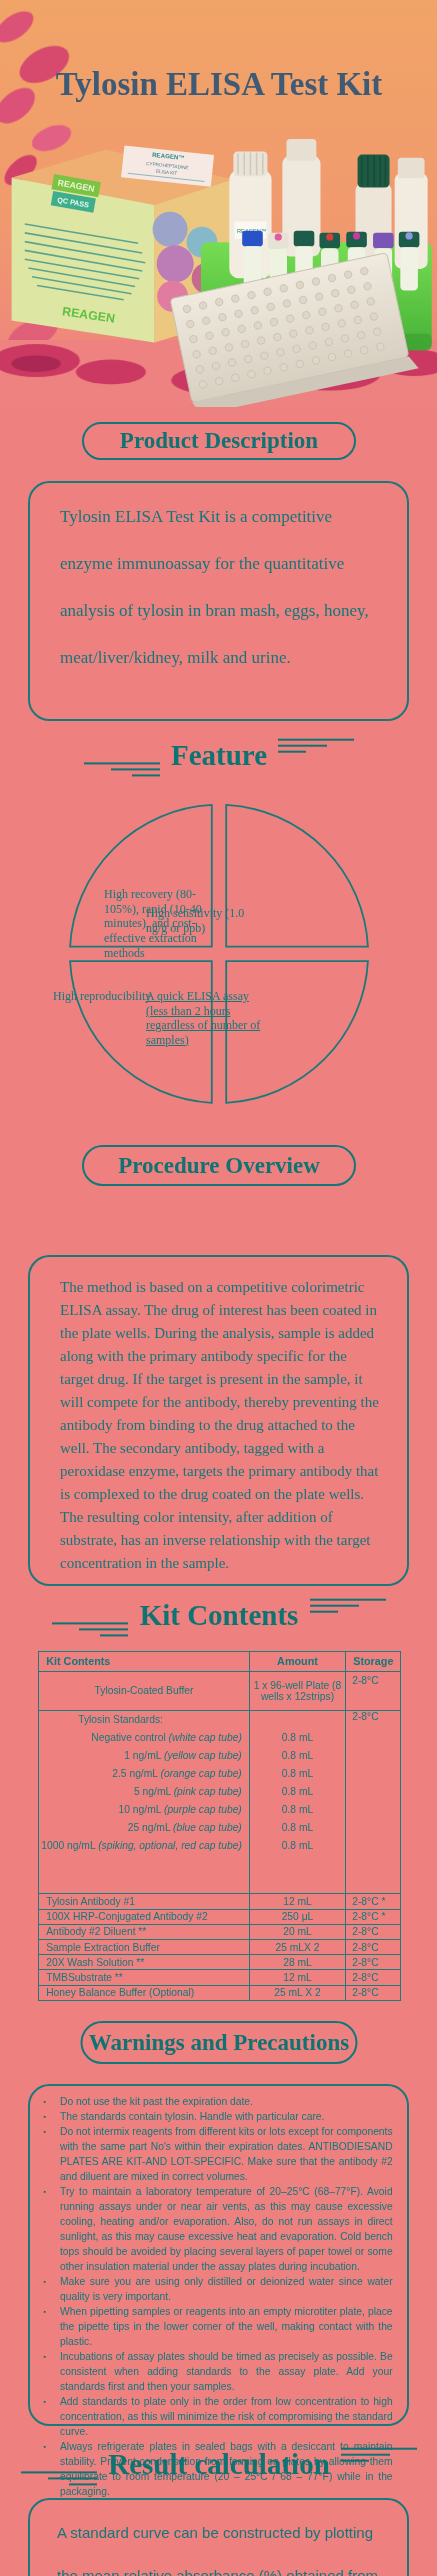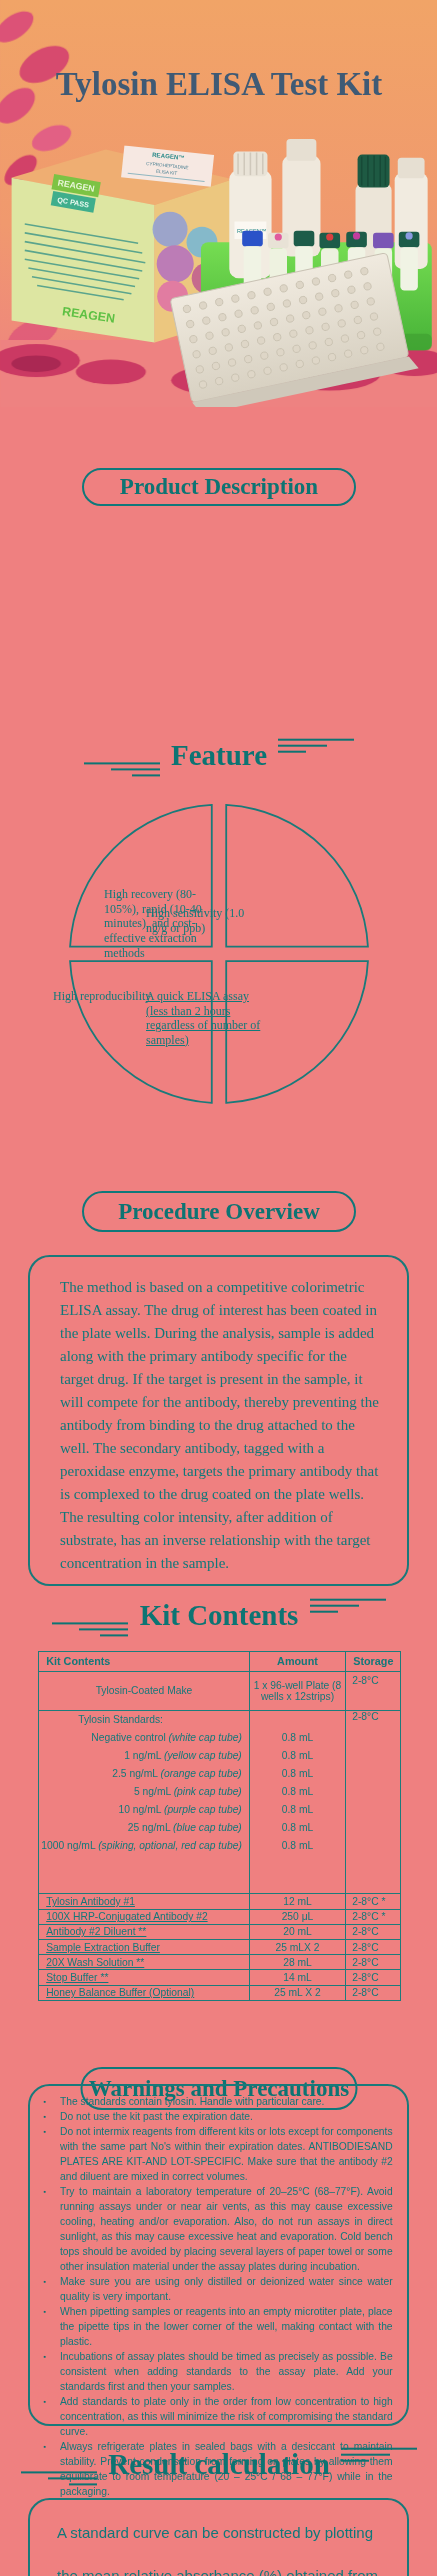--- a/index.html
+++ b/index.html
@@ -4,21 +4,21 @@
 <style>
   html,body{margin:0;padding:0;background:#ef8080;}
   .page{position:relative;width:438px;height:3166px;background:#ef8080;overflow:hidden;
         font-family:"Liberation Serif",serif;color:#10787a;}
   
   #hero{position:absolute;left:0;top:0;}
   
   .pill{position:absolute;left:50%;transform:translateX(-50%);box-sizing:border-box;
         border:2.1px solid #10787a;border-radius:36px;background:transparent;
         display:flex;align-items:center;justify-content:center;
-        color:#0d7473;font-weight:bold;font-family:"Liberation Serif",serif;margin-top:46px;}
+        color:#0d7473;font-weight:bold;font-family:"Liberation Serif",serif;}
   #pill-product{top:422px;width:274px;height:38px;font-size:23px;}
   #pill-procedure{top:1145px;width:274px;height:41px;font-size:23px;}
   #pill-warnings{top:2021px;width:277px;height:43px;font-size:23px;}
   
   .sechead{position:absolute;left:0;width:100%;display:flex;justify-content:center;
            align-items:center;gap:11.3px;color:#0d7473;font-weight:bold;font-size:29px;
            font-family:"Liberation Serif",serif;line-height:1.1;}
   #head-feature{top:740px;}
   #head-kit{top:1600px;}
   #head-result{top:2449px;}
@@ -51,21 +51,21 @@
   
   #kit-table{position:absolute;left:38px;top:1651px;width:362px;height:350px;
              border-collapse:collapse;table-layout:fixed;
              font-family:"Liberation Sans",sans-serif;color:#13787a;font-size:10.3px;}
   #kit-table td,#kit-table th{border:1px solid #1d7b7b;padding:0;vertical-align:middle;}
   #kit-table th{height:18.5px;font-size:10.8px;text-align:left;padding-left:7.2px;}
   #kit-table th.c{text-align:center;padding-left:0;}
   #kit-table tr.plate td{height:35px;}
   #kit-table .c{text-align:center;}
   #kit-table .top{vertical-align:top;padding:3.1px 0 0 6.2px;}
-  #kit-table .nm{padding-left:7.2px;text-decoration:underline;}
+  #kit-table .nm{padding-left:7.2px;}
   #kit-table .st{padding-left:6.2px;margin-left:36px;}
   #kit-table tr.std td{vertical-align:top;}
   .stdline{line-height:18px;height:18px;white-space:nowrap;}
   #std-names .lbl{text-align:left;padding-left:7.2px;margin-left:32px;}
   #std-names .it{text-align:right;padding-right:7.2px;}
   .cap{font-style:italic;}
   #std-amounts .stdline{text-align:center;}
   #kit-table td.mid{vertical-align:middle;padding-left:6.2px;}
 </style>
 </head>
@@ -293,20 +293,21 @@
           <circle cx="284" cy="176" r="7"></circle>
           <circle cx="316" cy="176" r="7"></circle>
           <circle cx="348" cy="176" r="7"></circle>
           <circle cx="380" cy="176" r="7"></circle>
       </g>
     </g>
     <text x="425" y="185" text-anchor="middle" font-size="64" font-weight="bold" fill="#3f5a75" font-family="Liberation Serif, serif">Tylosin ELISA Test Kit</text>
   </svg>
 
   <div class="pill" id="pill-product">Product Description</div>
+  <div class="txtbox" id="box-desc">Tylosin ELISA Test Kit is a competitive enzyme immunoassay for the quantitative analysis of tylosin in bran mash, eggs, honey, meat/liver/kidney, milk and urine.</div>
 
   <div class="sechead" id="head-feature">
     <span class="lines lft">
         <i></i>
         <i></i>
         <i></i>
       </span>
     <span>Feature</span>
     <span class="lines rgt">
         <i></i>
@@ -349,21 +350,21 @@
         <col style="width:96px">
         <col style="width:55px">
       </colgroup>
     <tbody>
       <tr>
         <th>Kit Contents</th>
         <th class="c">Amount</th>
         <th>Storage</th>
       </tr>
       <tr class="plate">
-        <td class="c">Tylosin-Coated Make</td>
+        <td class="c">Tylosin-Coated Buffer</td>
         <td class="c">1 x 96-well Plate (8 wells x 12strips)</td>
         <td class="top">2-8°C</td>
       </tr>
       <tr class="std">
         <td id="std-names">
           <div class="stdline lbl">Tylosin Standards:</div>
         <div class="stdline it"><span>Negative control </span><span class="cap">(white cap tube)</span></div>
             <div class="stdline it"><span>1 ng/mL </span><span class="cap">(yellow cap tube)</span></div>
             <div class="stdline it"><span>2.5 ng/mL </span><span class="cap">(orange cap tube)</span></div>
             <div class="stdline it"><span>5 ng/mL </span><span class="cap">(pink cap tube)</span></div>
@@ -402,36 +403,36 @@
           <td class="nm">Sample Extraction Buffer</td>
           <td class="c">25 mLX 2</td>
           <td class="st">2-8°C</td>
         </tr>
         <tr>
           <td class="nm">20X Wash Solution **</td>
           <td class="c">28 mL</td>
           <td class="st">2-8°C</td>
         </tr>
         <tr>
-          <td class="nm">Stop Buffer **</td>
-          <td class="c">14 mL</td>
+          <td class="nm">TMBSubstrate **</td>
+          <td class="c">12 mL</td>
           <td class="st">2-8°C</td>
         </tr>
         <tr>
           <td class="nm">Honey Balance Buffer (Optional)</td>
           <td class="c">25 mL X 2</td>
           <td class="st">2-8°C</td>
         </tr>
       </tbody>
   </table>
 
   <div class="pill" id="pill-warnings">Warnings and Precautions</div>
   <div class="txtbox" id="box-warn">
+      <div class="warn-item">Do not use the kit past the expiration date.</div>
       <div class="warn-item">The standards contain tylosin. Handle with particular care.</div>
-      <div class="warn-item">Do not use the kit past the expiration date.</div>
       <div class="warn-item">Do not intermix reagents from different kits or lots except for components with the same part No's within their expiration dates. ANTIBODIESAND PLATES ARE KIT-AND LOT-SPECIFIC. Make sure that the antibody #2 and diluent are mixed in correct volumes.</div>
       <div class="warn-item">Try to maintain a laboratory temperature of 20–25°C (68–77°F). Avoid running assays under or near air vents, as this may cause excessive cooling, heating and/or evaporation. Also, do not run assays in direct sunlight, as this may cause excessive heat and evaporation. Cold bench tops should be avoided by placing several layers of paper towel or some other insulation material under the assay plates during incubation.</div>
       <div class="warn-item">Make sure you are using only distilled or deionized water since water quality is very important.</div>
       <div class="warn-item">When pipetting samples or reagents into an empty microtiter plate, place the pipette tips in the lower corner of the well, making contact with the plastic.</div>
       <div class="warn-item">Incubations of assay plates should be timed as precisely as possible. Be consistent when adding standards to the assay plate. Add your standards first and then your samples.</div>
       <div class="warn-item">Add standards to plate only in the order from low concentration to high concentration, as this will minimize the risk of compromising the standard curve.</div>
       <div class="warn-item">Always refrigerate plates in sealed bags with a desiccant to maintain stability. Prevent condensation from forming on plates by allowing them equilibrate to room temperature (20 – 25°C / 68 – 77°F) while in the packaging.</div>
     </div>
 
   <div class="sechead" id="head-result">

